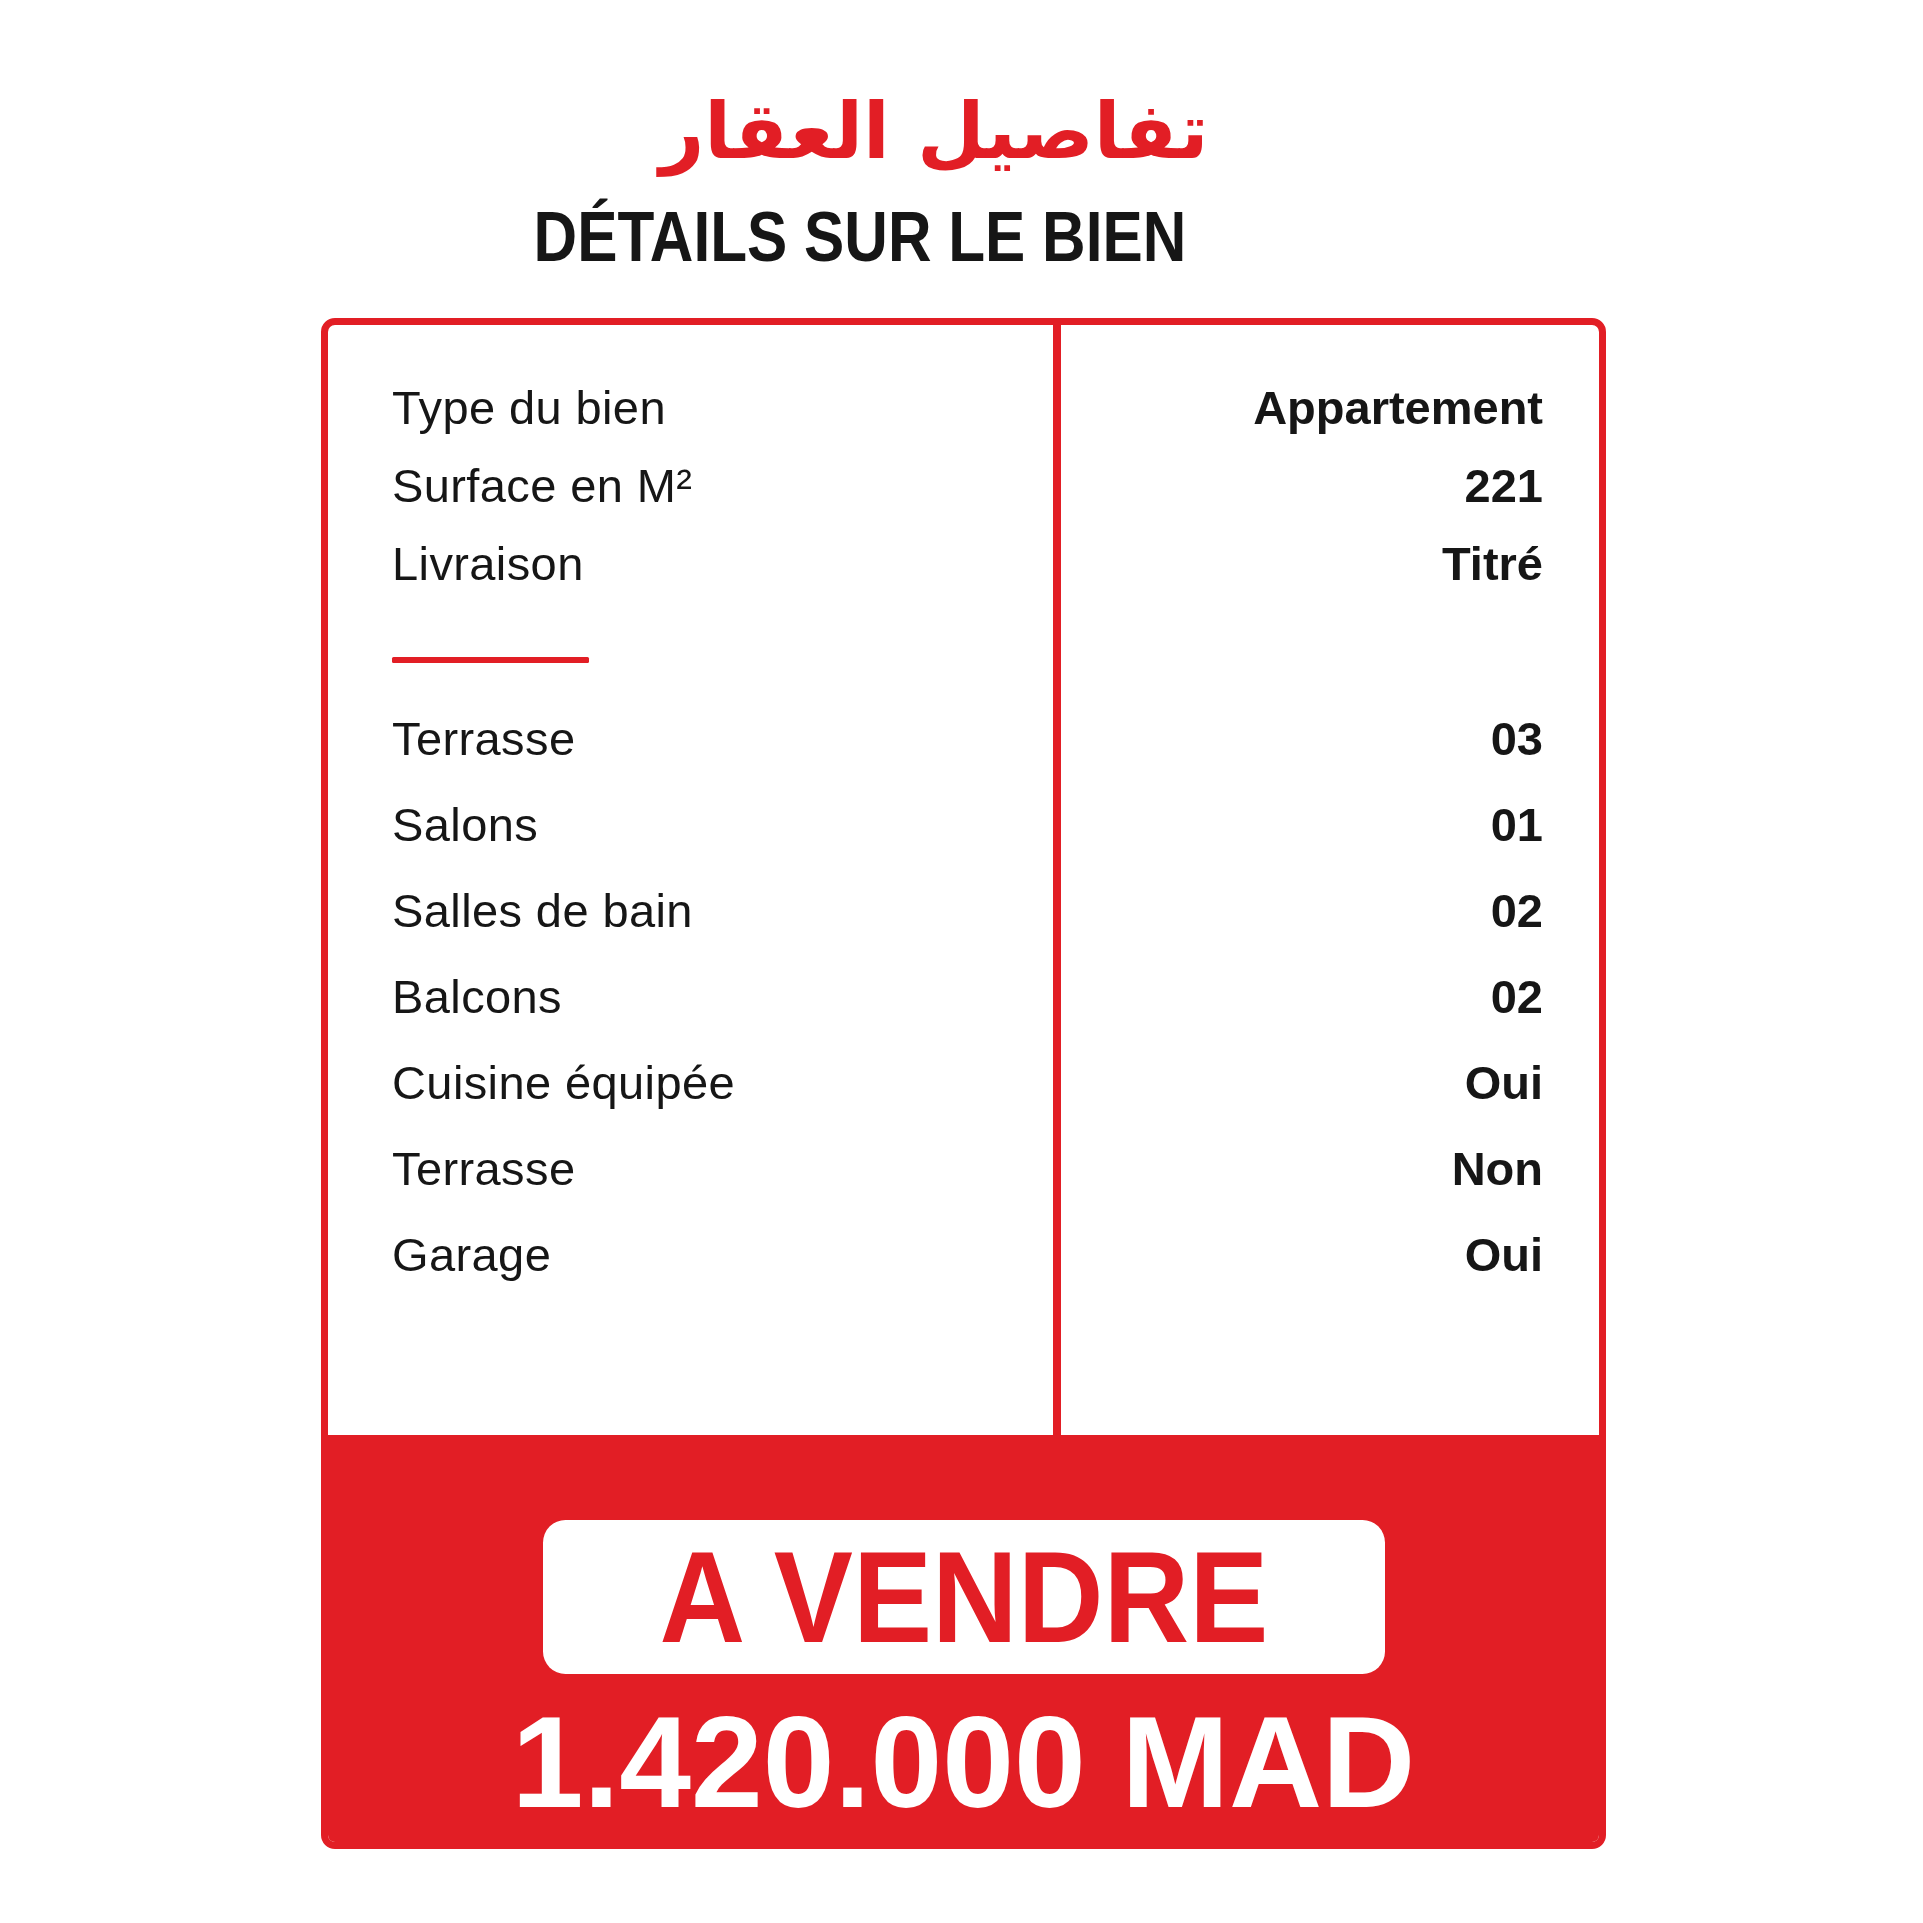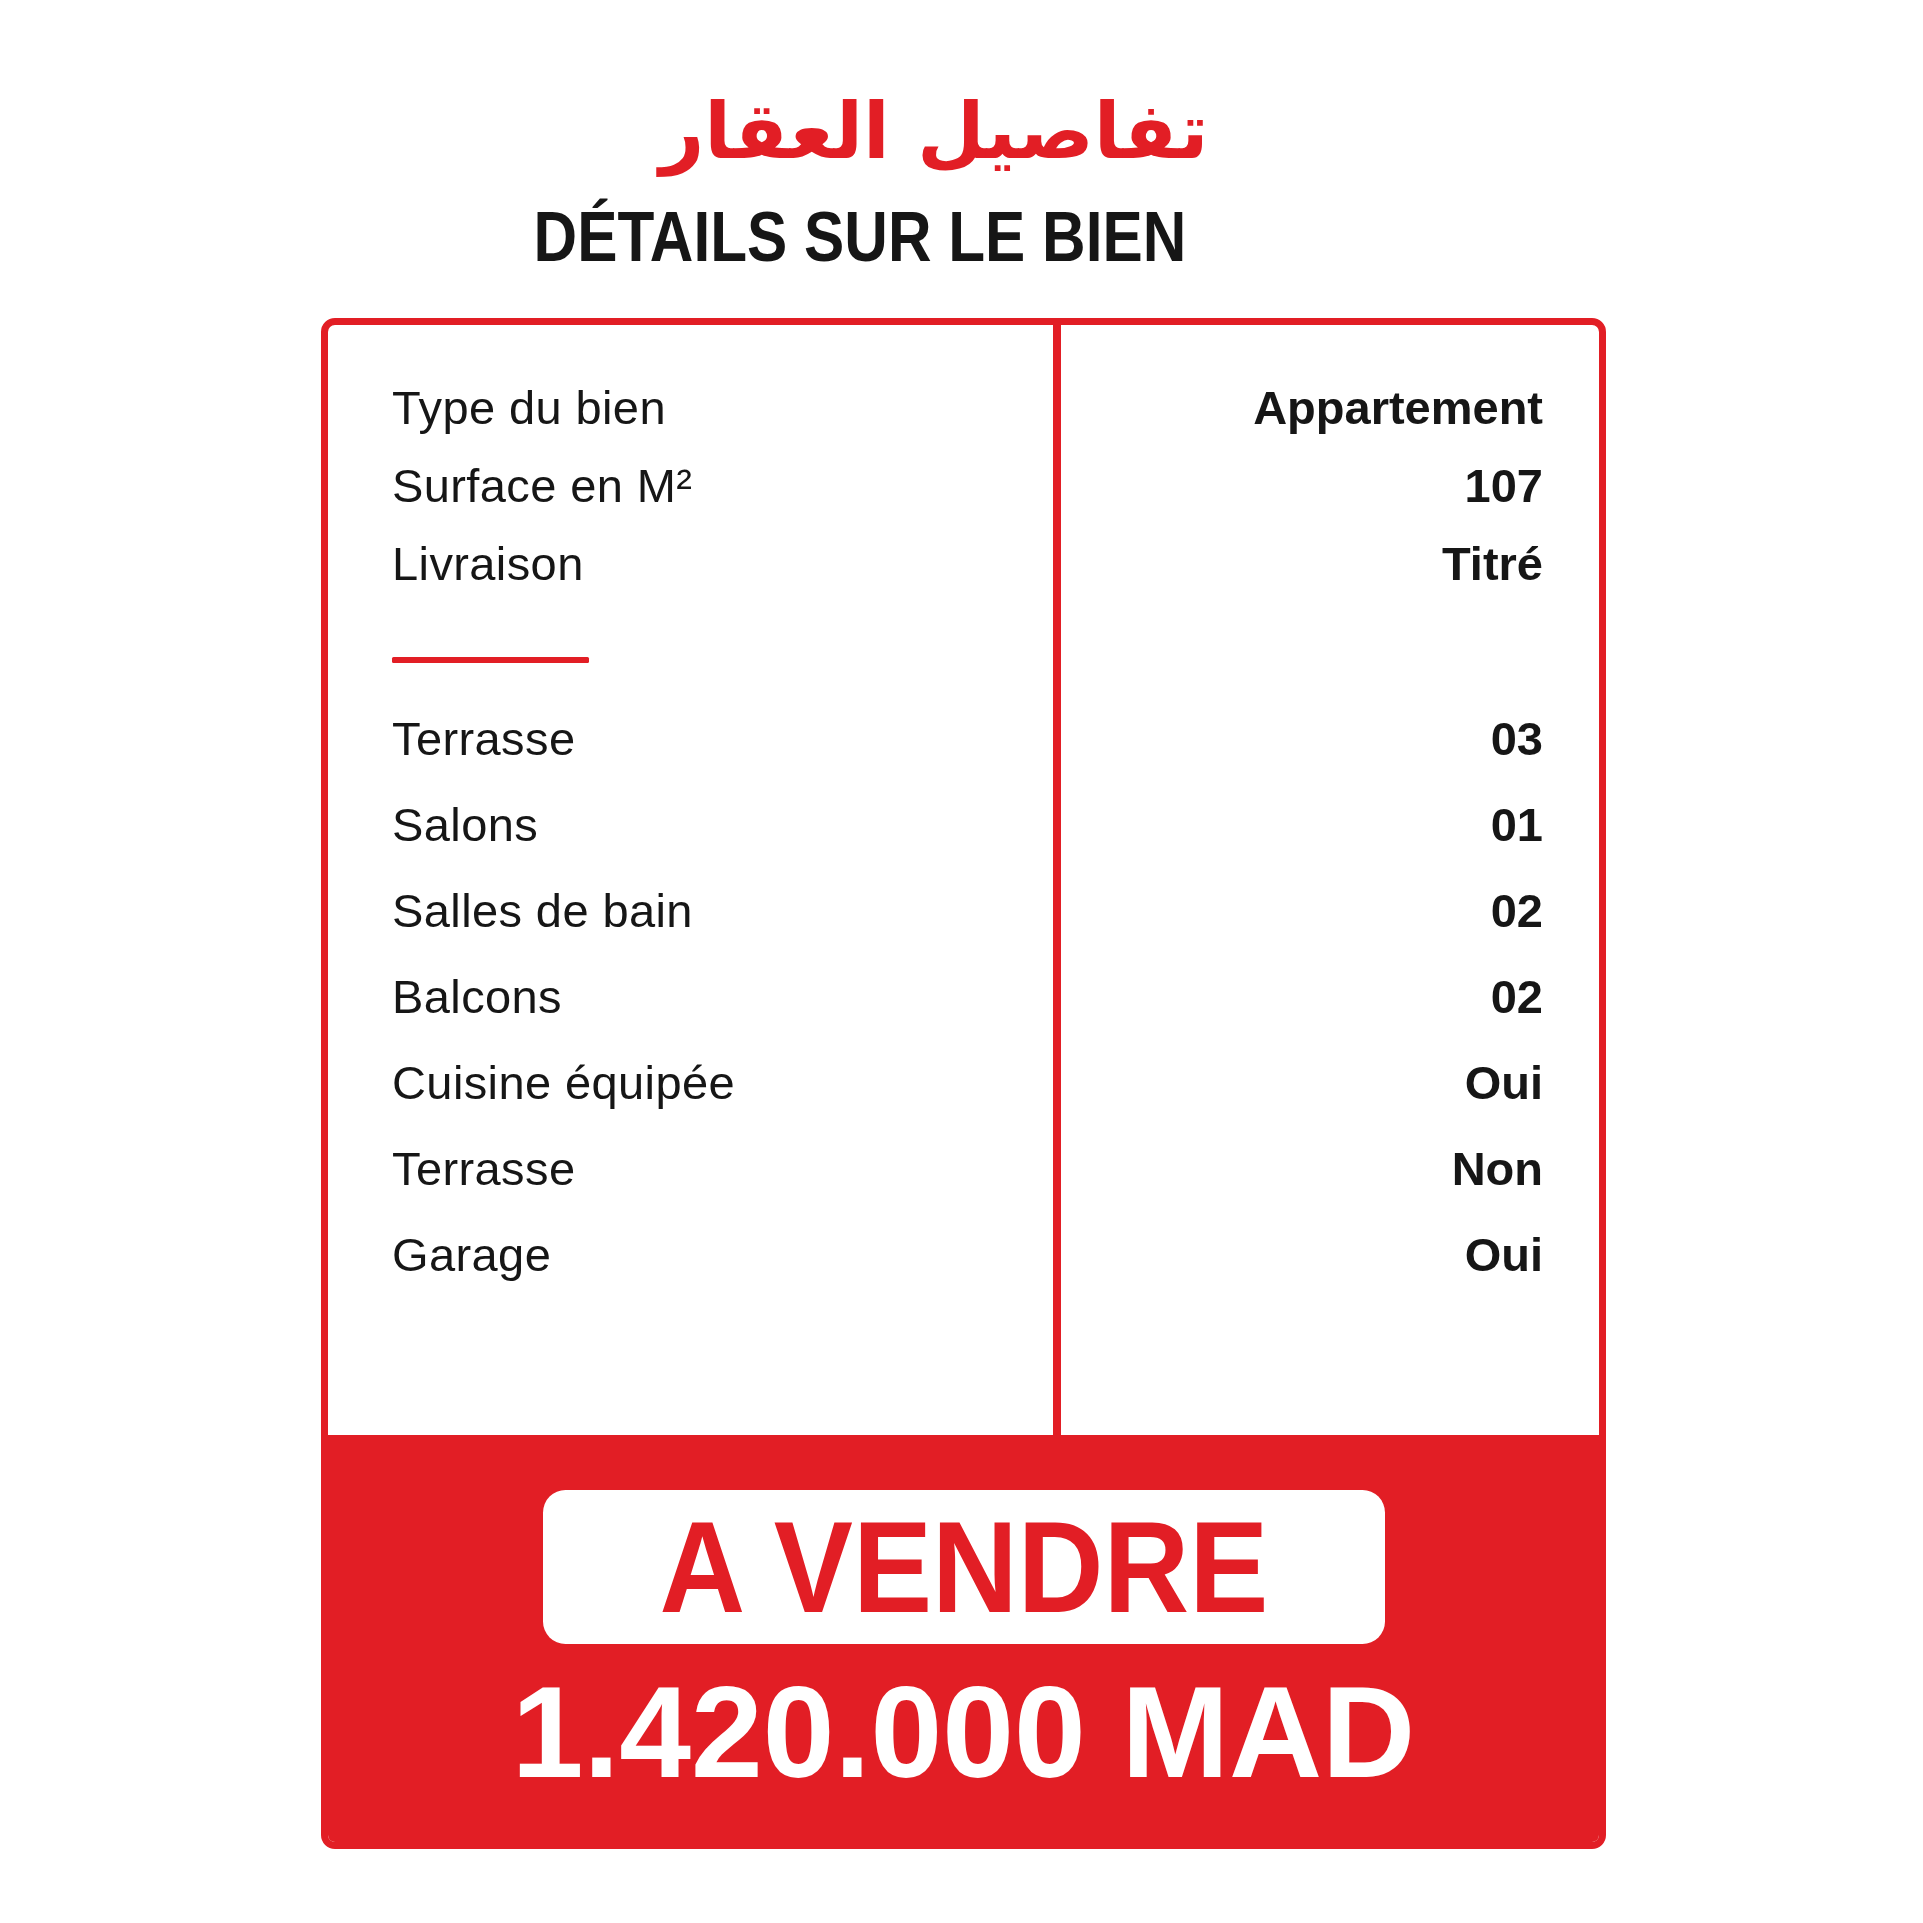--- a/index.html
+++ b/index.html
@@ -84,21 +84,21 @@
     margin:55px 0 32px 64px;
     border-radius:1.5px;
   }
 
   
   .footer{
     flex:1;
     background:var(--accent);
     display:flex;flex-direction:column;align-items:center;
     box-sizing:border-box;
-    padding-top:55px;
+    padding-top:85px;
   }
   .badge{
     width:842px;height:154px;
     background:#ffffff;
     border-radius:22.5px;
     display:flex;align-items:center;justify-content:center;
   }
   .badge-text{
     font-size:129px;line-height:129px;
     font-weight:bold;color:var(--accent);
@@ -128,21 +128,21 @@
   <div class="table-area">
     <div class="v-divider"></div>
     <div class="rows-main" id="rows-main">
   <div class="row">
     <span class="label">Type du bien</span>
     <span class="value">Appartement</span>
   </div>
 
   <div class="row">
     <span class="label">Surface en M²</span>
-    <span class="value">107</span>
+    <span class="value">221</span>
   </div>
 
   <div class="row">
     <span class="label">Livraison</span>
     <span class="value">Titré</span>
   </div>
 
 </div>
     <div class="h-divider"></div>
     <div class="rows-features" id="rows-features">

